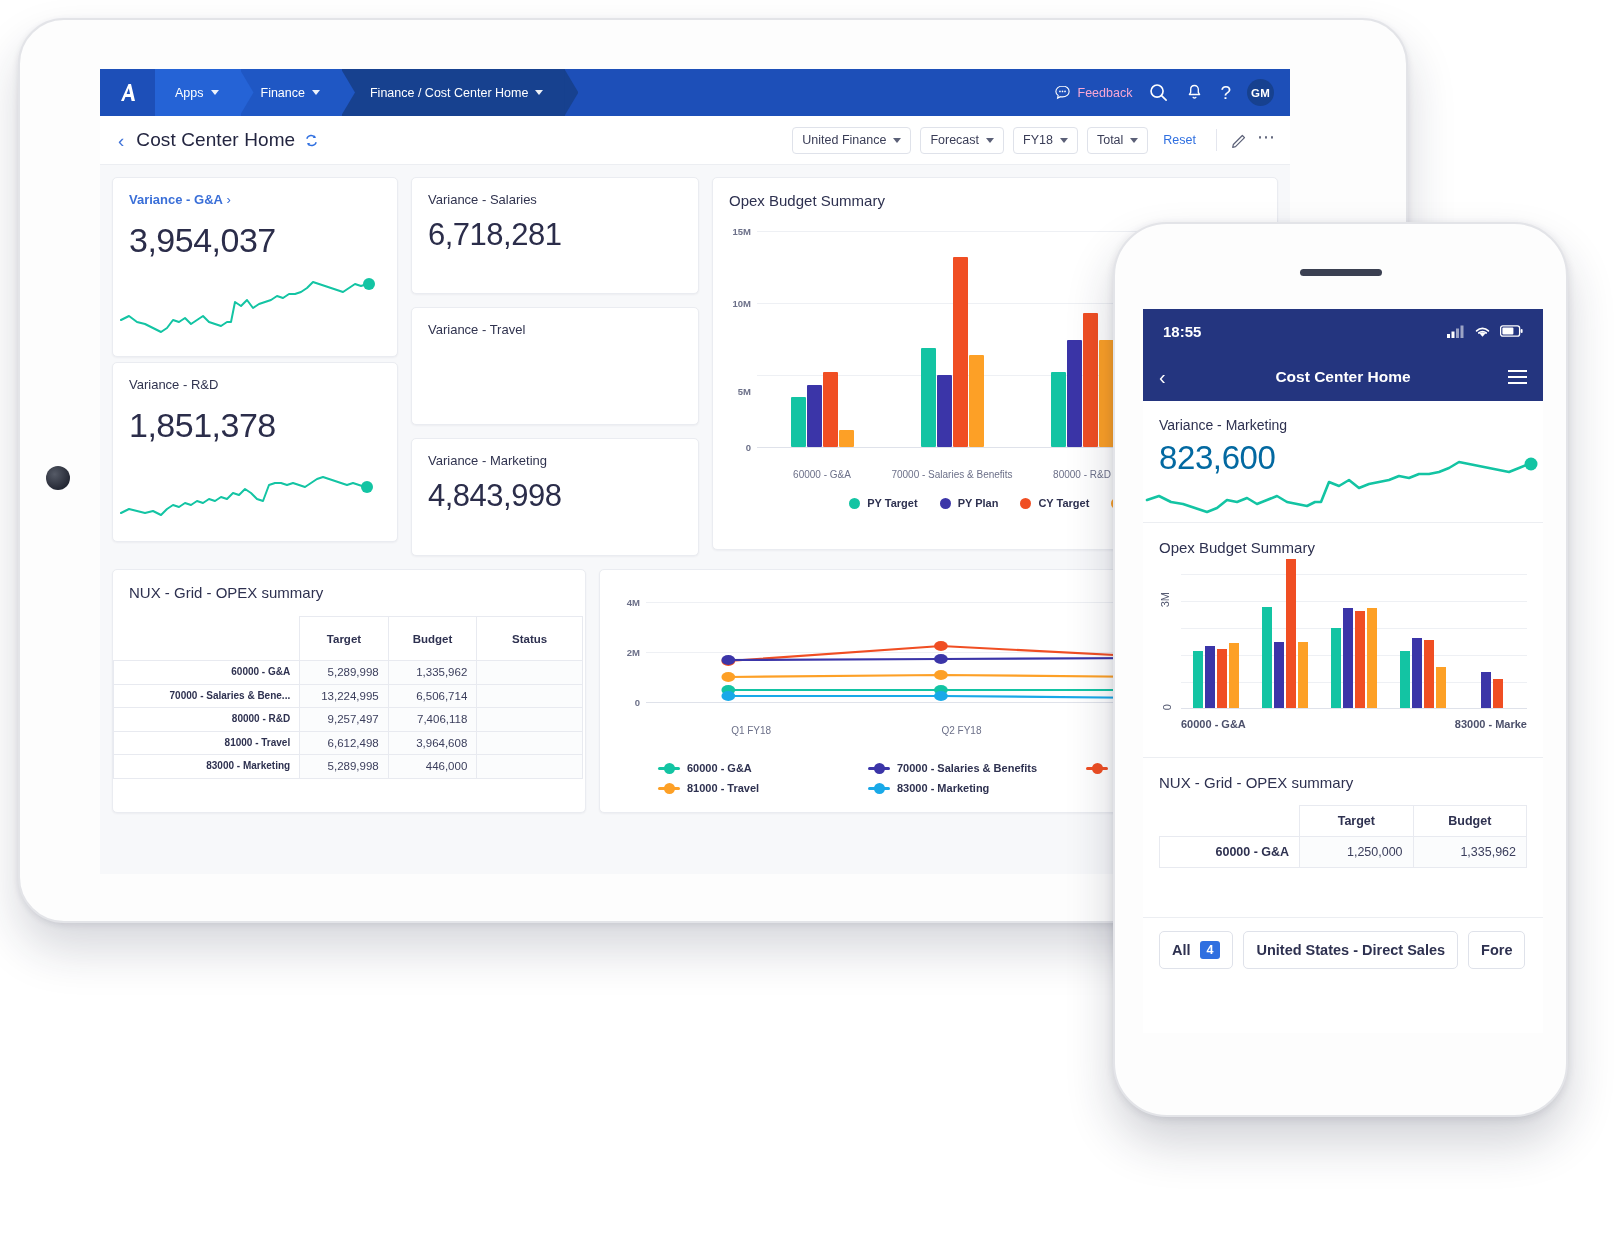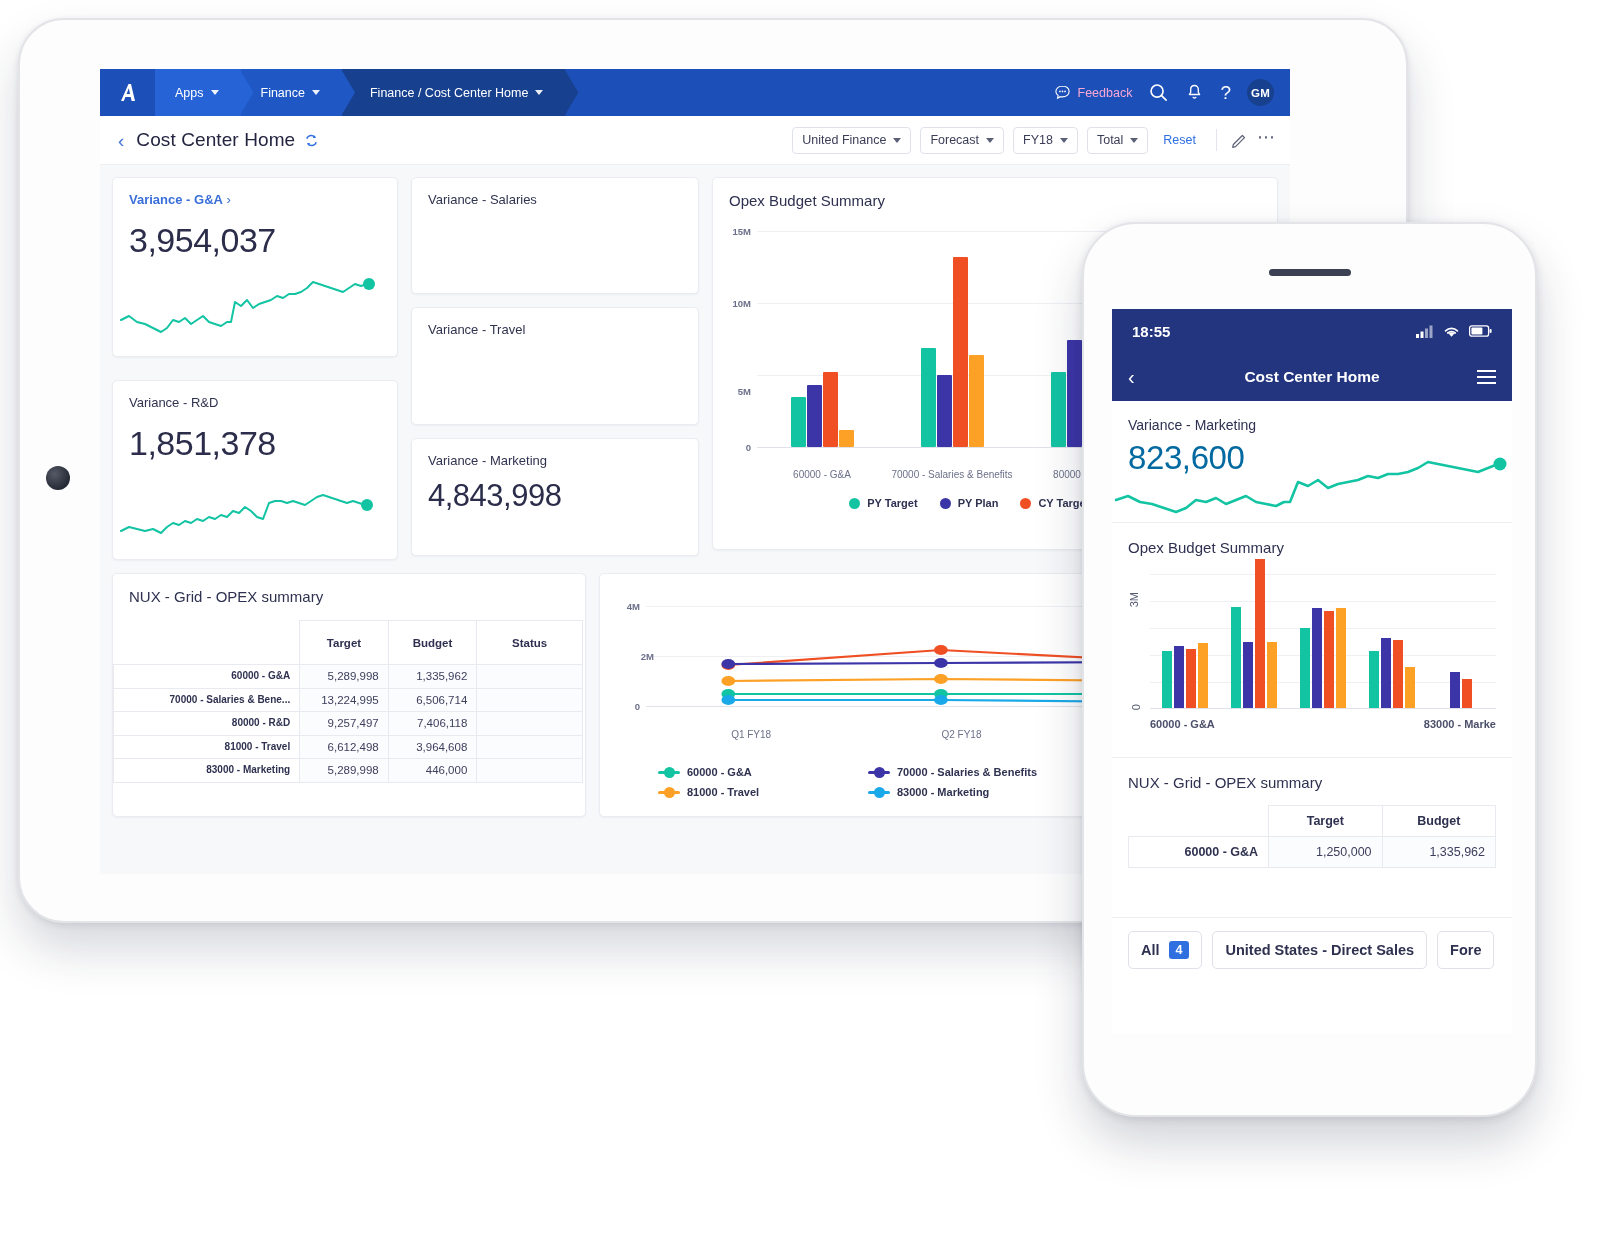--- a/index.html
+++ b/index.html
@@ -79,21 +79,21 @@
   .selbox .cv { width:0;height:0;border-left:4px solid transparent;border-right:4px solid transparent;border-top:5px solid #5b6077; }
   .reset-link { color:#2f6fe0; font-size:12.5px; padding:0 6px; }
   .vdiv { width:1px; height:22px; background:#e4e6ee; margin:0 5px; }
   .pencil, .dots { color:#5b6077; display:flex; align-items:center; }
   .dots { font-size:18px; letter-spacing:1px; padding-bottom:6px; }
 
   
   .dash { padding:12px 12px 0 12px; display:flex; gap:13px; flex-wrap:wrap; }
   .card { background:#fff; border:1px solid #eaecf1; border-radius:5px; box-shadow:0 1px 2px rgba(40,45,70,.05); }
 
-  .kpi-col-a { width:286px; display:flex; flex-direction:column; gap:23px; }
+  .kpi-col-a { width:286px; display:flex; flex-direction:column; gap:5px; }
   .kpi-col-b { width:288px; display:flex; flex-direction:column; gap:13px; }
   .kpi-big { height:180px; padding:14px 16px 0 16px; position:relative; overflow:hidden; }
   .kpi-sm  { height:88px;  padding:14px 16px 0 16px; }
   .kpi-label { font-size:13px; color:#30334f; font-weight:400; }
   .kpi-label.link { color:#3a6fd8; font-weight:700; }
   .kpi-label.link .arr { font-weight:400; }
   .kpi-value { font-size:34px; color:#2b2d4a; font-weight:400; letter-spacing:-.5px; margin-top:14px; }
   .kpi-value.sm { font-size:31px; margin-top:10px; }
   .spark { position:absolute; left:6px; right:4px; bottom:12px; height:74px; }
 
@@ -135,21 +135,21 @@
   .lc-legrow { display:flex; gap:0; margin-bottom:8px; }
   .lc-lg { display:flex; align-items:center; gap:7px; font-size:11px; font-weight:700; color:#2e3150; white-space:nowrap; }
   .lc-lg:nth-child(1){ width:210px; }
   .lc-lg:nth-child(2){ width:218px; }
   .lc-marker { width:22px; height:11px; position:relative; flex:none; }
   .lc-marker i { position:absolute; left:0; top:4px; width:22px; height:3px; border-radius:2px; display:block; }
   .lc-marker b { position:absolute; left:6px; top:0; width:11px; height:11px; border-radius:50%; }
 
   
   .phone-shell {
-    position:absolute; left:1082px; top:222px;
+    position:absolute; left:1113px; top:222px;
     width:455px; height:895px;
     background:#fdfdfd; border:2px solid #e3e4e8; border-radius:54px;
     box-shadow:0 26px 48px rgba(30,34,60,.20), 0 2px 8px rgba(30,34,60,.12);
   }
   .phone-shell::after{
     content:""; position:absolute; left:0; top:100%;
     width:455px; height:120px;
     background: linear-gradient(180deg,#f6f6f8 0%, #ffffff 75%);
     border-radius:0 0 54px 54px; z-index:-1;
   }
@@ -311,20 +311,21 @@
             <svg class="spark" viewBox="0 0 266 74" preserveAspectRatio="none">
               <polyline fill="none" stroke="#13c4a3" stroke-width="2" stroke-linejoin="round" stroke-linecap="round" points="2,58 10,54 18,56 26,58 34,56 42,60 48,54 54,50 60,52 66,48 72,50 78,46 84,48 90,44 96,46 102,42 108,44 114,38 120,40 126,34 132,38 138,44 144,46 150,30 156,28 162,28 168,30 174,28 180,30 186,32 192,28 198,24 204,22 210,24 216,26 222,28 228,30 234,28 240,30 246,32"></polyline>
               <circle cx="248" cy="32" r="6" fill="#13c4a3"></circle>
             </svg>
           </div>
         </div>
 
         <div class="kpi-col-b">
           <div class="card kpi-sm" style="height:117px;">
             <div class="kpi-label">Variance - Salaries</div>
+            <div class="kpi-value sm">6,718,281</div>
           </div>
           <div class="card kpi-sm" style="height:118px;">
             <div class="kpi-label">Variance - Travel</div>
           </div>
           <div class="card kpi-sm" style="height:118px;">
             <div class="kpi-label">Variance - Marketing</div>
             <div class="kpi-value sm">4,843,998</div>
           </div>
         </div>
 
@@ -445,21 +446,21 @@
           </table>
         </div>
 
         <div class="card line-card">
 
           <div class="lc-plot">
             <div class="gridline" style="left:46px;top:0px;"></div>
             <div class="gridline" style="left:46px;top:50px;"></div>
             <div class="gridline zero" style="left:46px;top:100px;"></div>
             <div class="ax-lbl" style="top:0px;left:2px;width:38px;">4M</div>
-            <div class="ax-lbl" style="top:50px;left:16px;width:38px;">2M</div>
+            <div class="ax-lbl" style="top:50px;left:2px;width:38px;">2M</div>
             <div class="ax-lbl" style="top:100px;left:2px;width:38px;">0</div>
 
             <svg style="position:absolute;left:46px;top:0;width:calc(100% - 46px);height:104px;" viewBox="0 0 460 104" preserveAspectRatio="none">
               <polyline fill="none" stroke="#f04e23" stroke-width="2.2" points="60,59 215,44 370,55 460,56"></polyline>
               <polyline fill="none" stroke="#3b35a8" stroke-width="2.2" points="60,58 215,57 370,56 460,56"></polyline>
               <polyline fill="none" stroke="#fda026" stroke-width="2.2" points="60,75 215,73 370,75 460,75"></polyline>
               <polyline fill="none" stroke="#13c4a3" stroke-width="2.2" points="60,88 215,88 370,88 460,88"></polyline>
               <polyline fill="none" stroke="#19a9e8" stroke-width="2.2" points="60,94 215,94 370,96 460,96"></polyline>
               <g fill="#f04e23">
                   <circle cx="60" cy="59" r="5"></circle>

